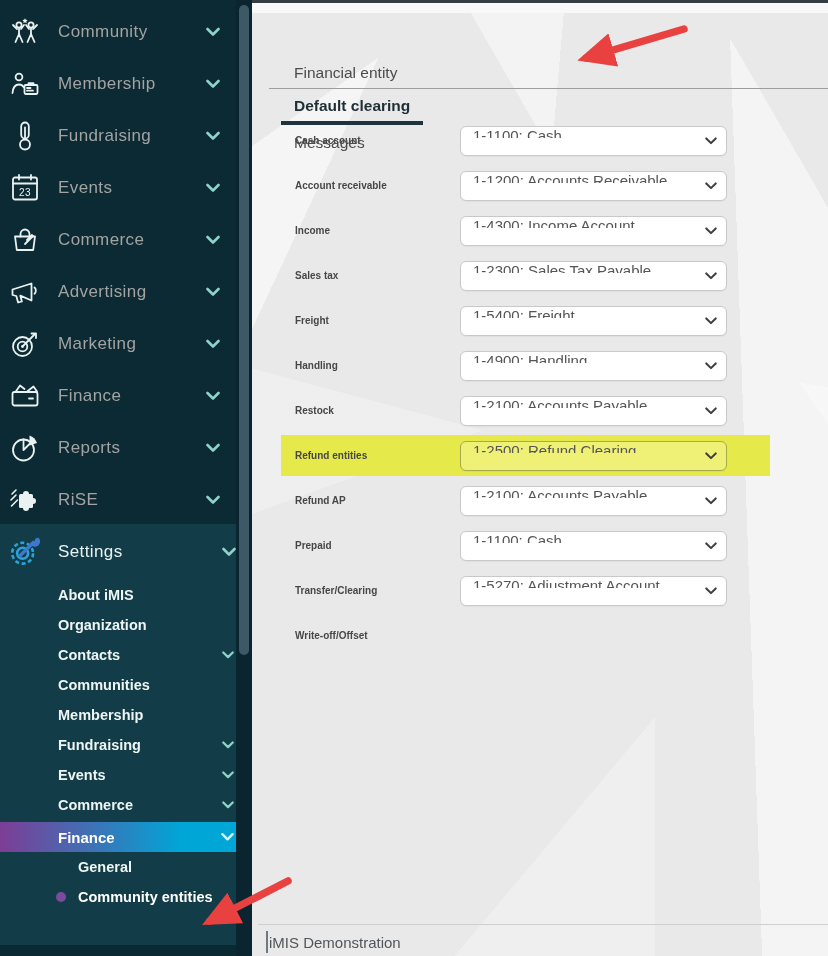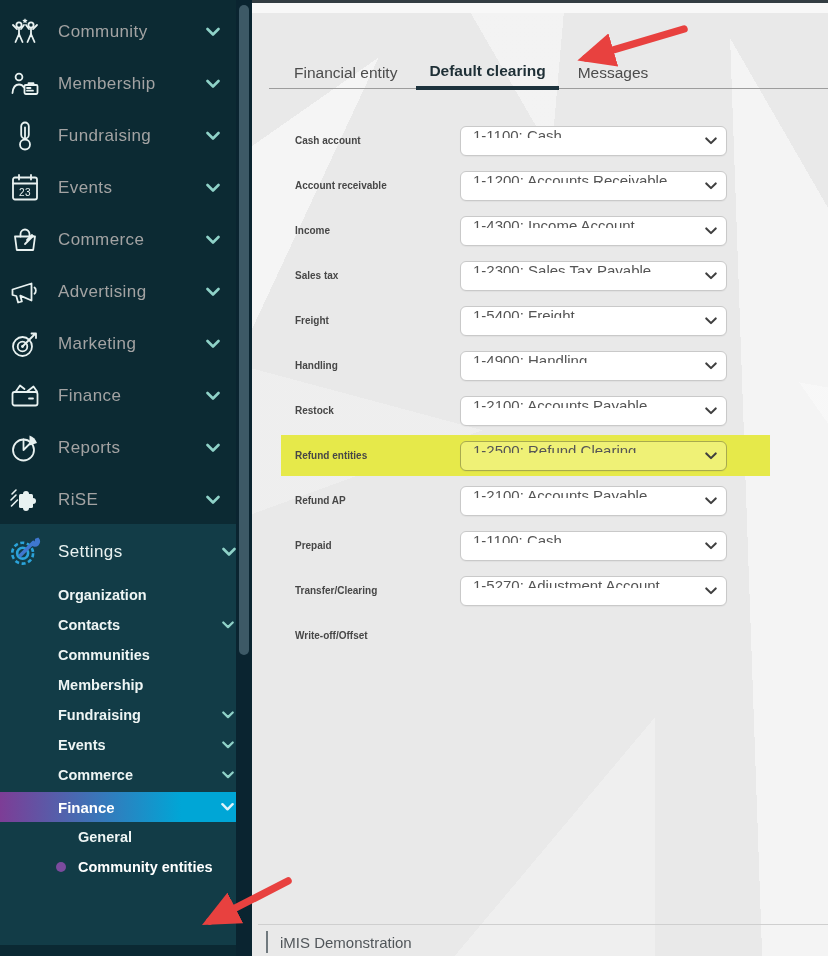--- a/index.html
+++ b/index.html
@@ -50,21 +50,21 @@
         background-image:
           conic-gradient(from 205deg at 22% 6%, rgba(255,255,255,.55) 0 30deg, rgba(255,255,255,0) 30deg),
           conic-gradient(from 330deg at 52% 16%, rgba(255,255,255,.45) 0 35deg, rgba(255,255,255,0) 35deg),
           conic-gradient(from 150deg at 83% 4%, rgba(255,255,255,.5) 0 28deg, rgba(255,255,255,0) 28deg),
           conic-gradient(from 100deg at 95% 40%, rgba(255,255,255,.3) 0 45deg, rgba(255,255,255,0) 45deg),
           conic-gradient(from 250deg at 40% 45%, rgba(255,255,255,.25) 0 35deg, rgba(255,255,255,0) 35deg),
           conic-gradient(from 180deg at 70% 75%, rgba(255,255,255,.28) 0 40deg, rgba(255,255,255,0) 40deg);}
   .topbar{position:absolute;top:0;left:0;right:0;height:3px;background:#333d42;}
   .topband{position:absolute;top:3px;left:0;right:0;height:10px;background:#f8f8f8;}
 
-  .tabs{position:absolute;top:55px;left:29px;display:flex;gap:6px;z-index:2;}
+  .tabs{position:absolute;top:55px;left:29px;display:flex;z-index:2;flex-direction:column;}
   .tab{display:flex;align-items:center;height:35px;padding:0 13px;box-sizing:border-box;
        font-size:15.5px;color:#4c4c4c;cursor:pointer;white-space:nowrap;}
   .tab.active{font-weight:bold;color:#1e2f36;border-bottom:4px solid var(--tab-underline);}
   .tabline{position:absolute;top:88px;left:17px;right:0;height:1px;background:#9d9d9d;z-index:1;}
 
   .rows{position:absolute;top:118px;left:43px;width:510px;}
   .row{position:relative;display:flex;align-items:center;height:45px;}
   .row .flabel{width:165px;font-weight:bold;color:#474747;font-size:10px;z-index:1;}
   .selwrap{position:relative;z-index:1;}
   .sel{appearance:none;-webkit-appearance:none;-moz-appearance:none;
@@ -72,21 +72,21 @@
        color:#555555;font-size:15px;padding:0 30px 17px 12px;font-family:"Liberation Sans",sans-serif;
        box-shadow:0 1px 1px rgba(0,0,0,.04);cursor:pointer;}
   .selwrap .sc{position:absolute;right:10px;top:50%;transform:translateY(-50%);
                width:12px;height:8px;color:#3f3f3f;pointer-events:none;display:flex;}
   .selwrap .sc svg{width:100%;height:100%;}
   .row.hl::before{content:"";position:absolute;left:-14px;top:2px;width:489px;height:41px;
                   background:var(--highlight);z-index:0;}
   .row.hl .sel{background:#eff176;border-color:#a8aa4e;}
 
   .footline{position:absolute;top:924px;left:6px;right:0;height:1px;background:#cfcfcf;}
-  .foot{position:absolute;top:931px;left:14px;display:flex;align-items:center;gap:12px;}
+  .foot{position:absolute;top:931px;left:14px;display:flex;align-items:center;gap:1px;}
   .footbar{width:2px;height:22px;background:#70797e;}
   .foottext{font-size:15px;color:#51565a;}
 
   .arrows{position:absolute;left:0;top:0;width:828px;height:956px;z-index:50;pointer-events:none;}
 </style>
 </head>
 <body>
 
 <div class="screen">
 
@@ -284,20 +284,23 @@
               <path d="M12 19L23 8" stroke="#3f77cf" stroke-width="3" stroke-linecap="round" fill="none"></path>
               <path d="M21 10a4.4 4.4 0 1 0 6.2-6.2l-2.7 1-.4 2.5-2.5.4z" fill="#3f77cf"></path>
             </svg>
           </span>
           <span class="lbl">Settings</span>
           <span class="chevwrap ">
             <svg viewBox="0 0 14 9">
               <path d="M1.5 1.5L7 7l5.5-5.5" fill="none" stroke="currentColor" stroke-width="2.6" stroke-linecap="round" stroke-linejoin="round"></path>
             </svg>
           </span>
+        </div>
+        <div class="sub-item">
+          <span>About iMIS</span>
         </div>
         <div class="sub-item">
           <span>Organization</span>
         </div>
         <div class="sub-item">
           <span>Contacts</span>
           <span class="chevwrap ">
             <svg viewBox="0 0 14 9">
               <path d="M1.5 1.5L7 7l5.5-5.5" fill="none" stroke="currentColor" stroke-width="2.6" stroke-linecap="round" stroke-linejoin="round"></path>
             </svg>

